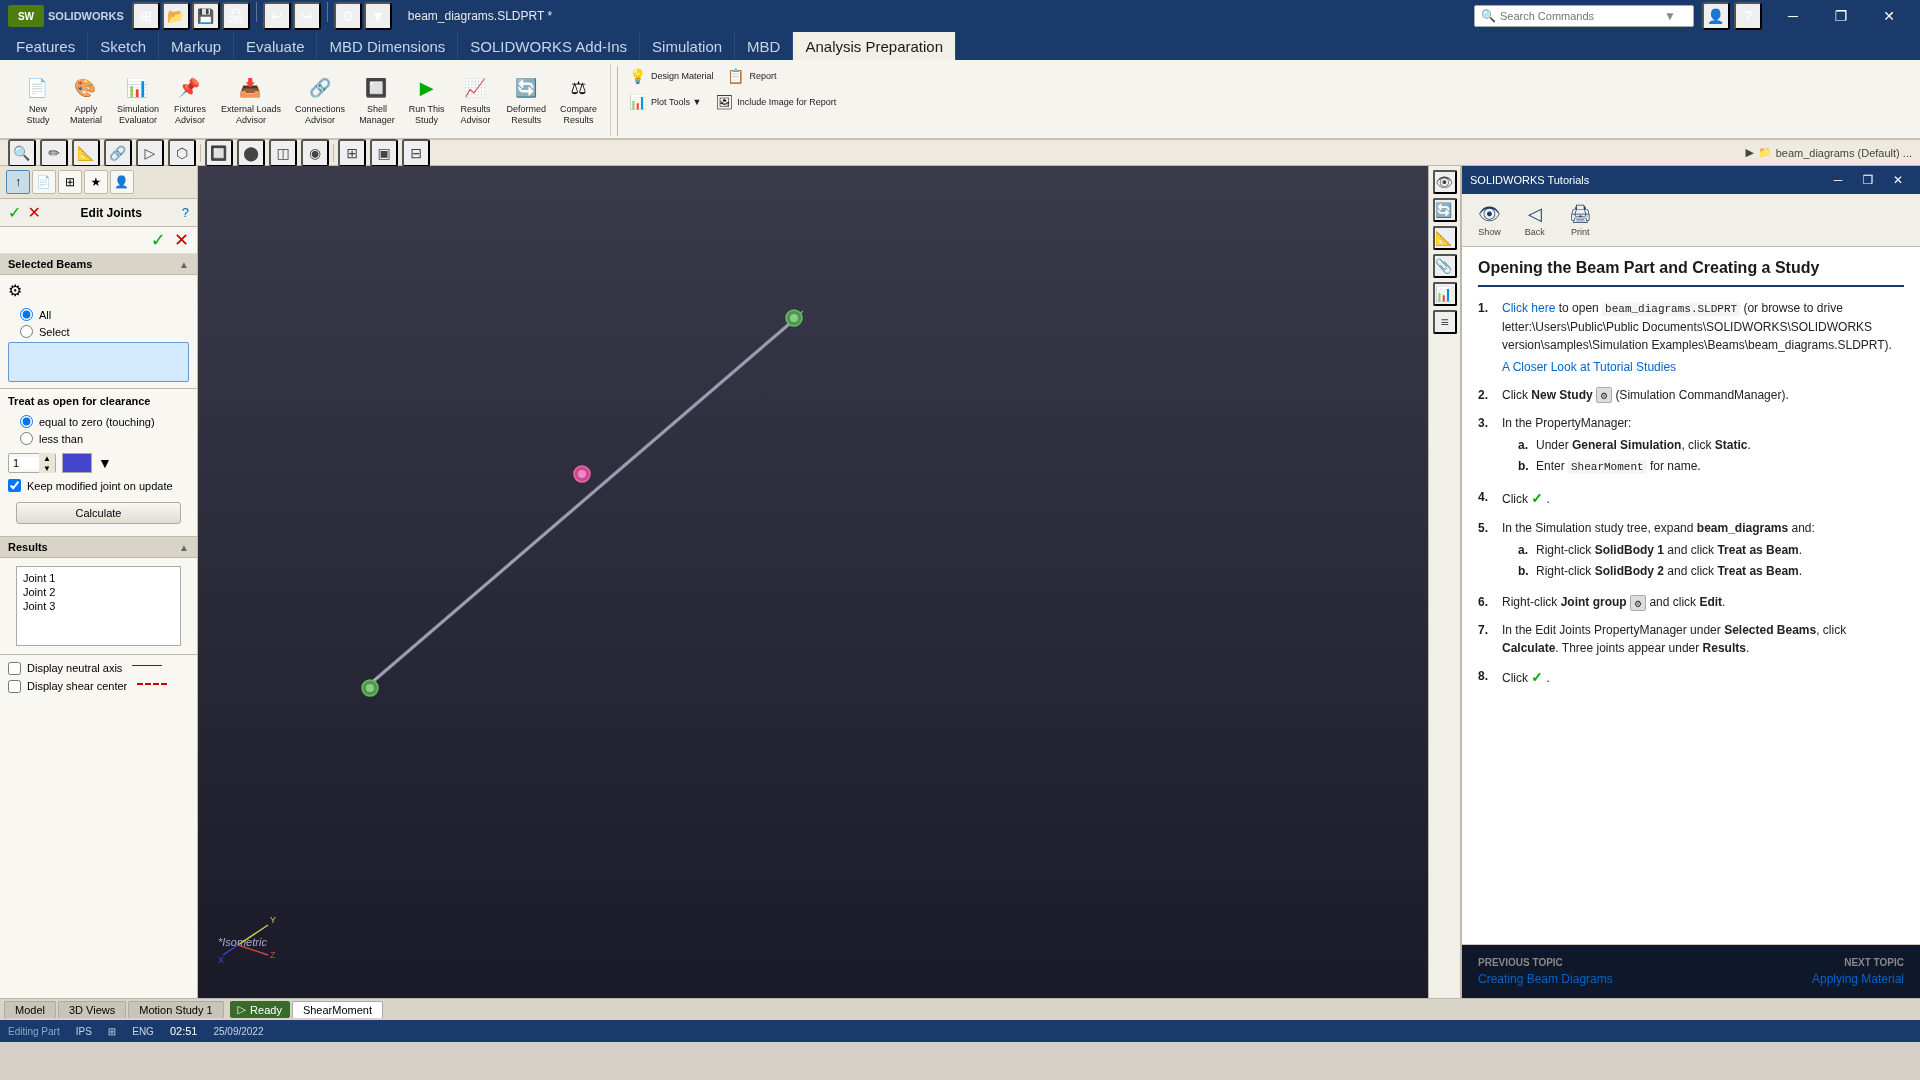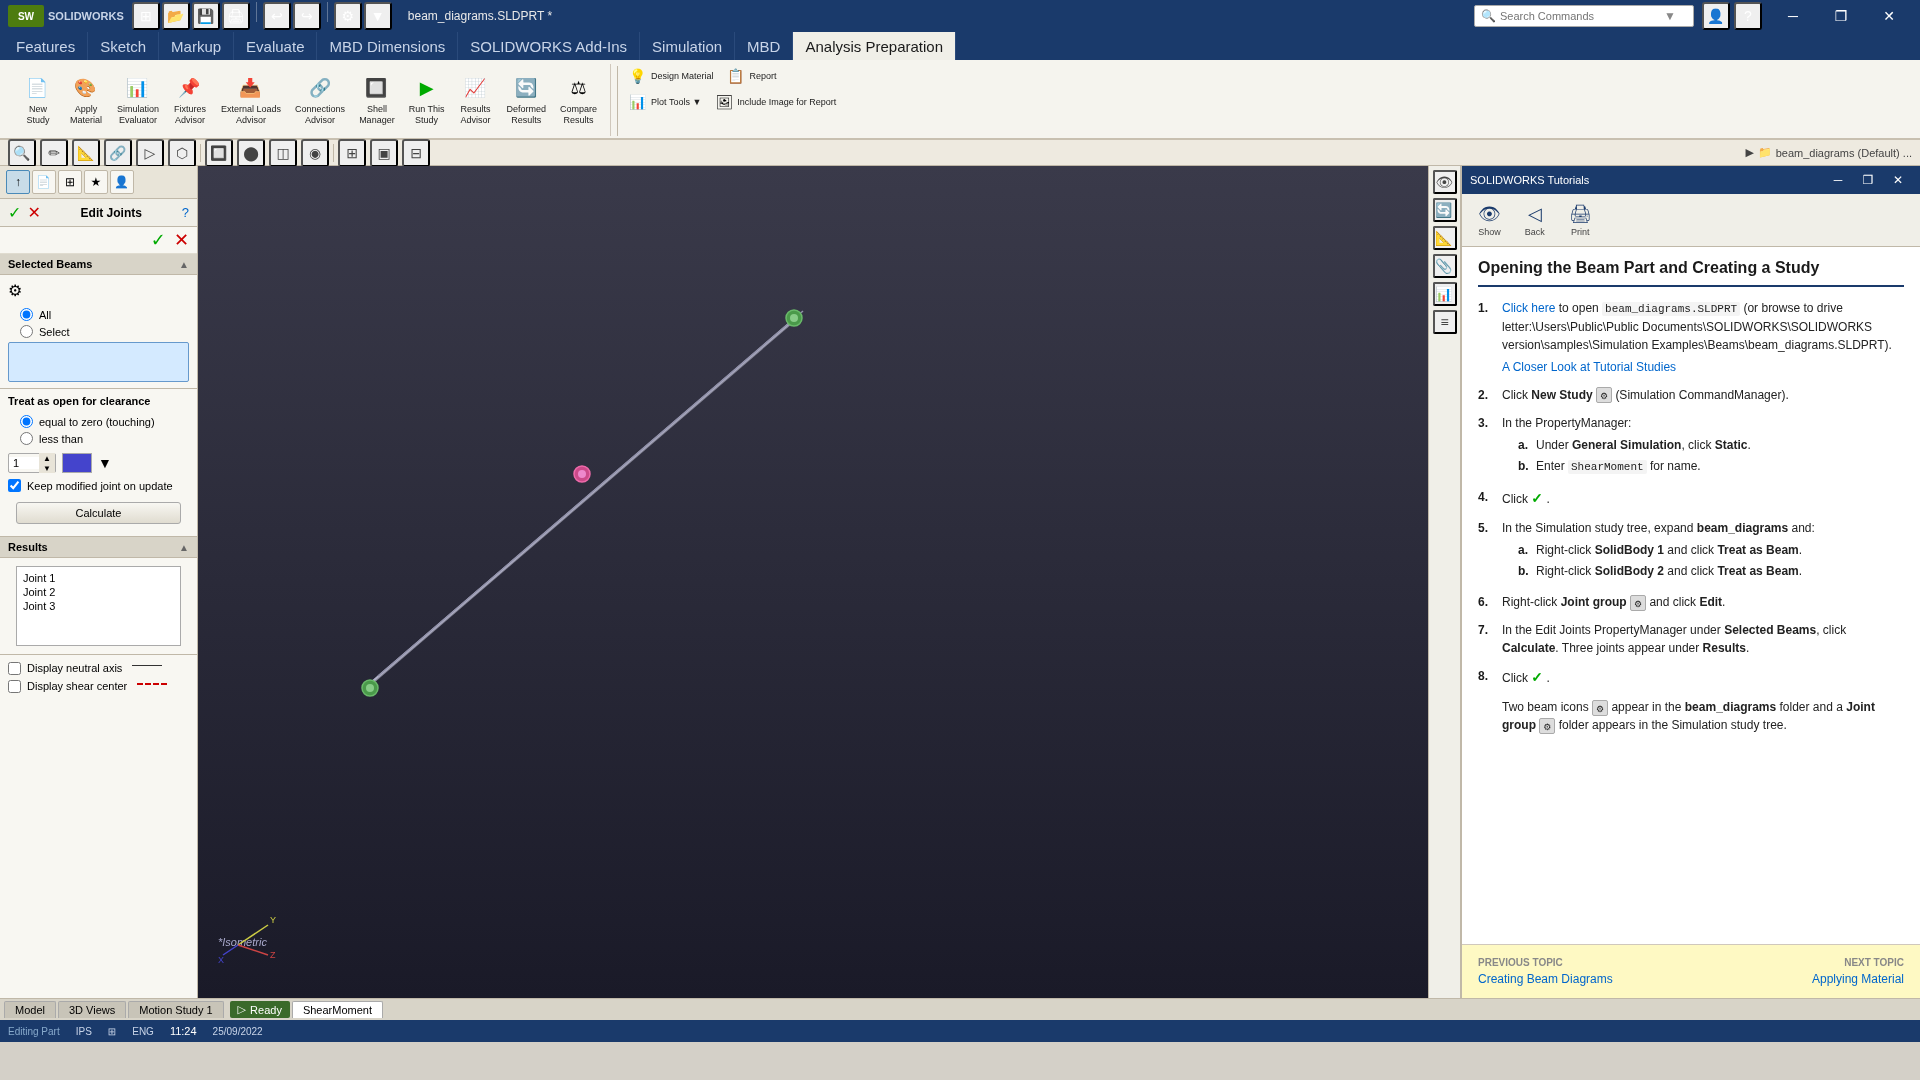--- a/index.html
+++ b/index.html
@@ -94,21 +94,21 @@
     .step-num { font-weight: bold; color: #1a1a1a; min-width: 16px; }
     .step-content { flex: 1; color: #222; }
     .step-content a { color: #0066cc; text-decoration: none; }
     .step-content .code { font-family: 'Courier New', monospace; font-size: 11px; background: #f4f4f4; padding: 1px 3px; border-radius: 2px; }
     .step-sub { margin-top: 4px; margin-left: 16px; }
     .step-sub-item { display: flex; gap: 6px; margin-bottom: 3px; font-size: 12px; }
     .sub-letter { font-weight: bold; color: #1a1a1a; min-width: 12px; }
     .inline-icon { display: inline-block; width: 16px; height: 16px; background: #ddd; border: 1px solid #aaa; border-radius: 2px; vertical-align: middle; font-size: 9px; text-align: center; line-height: 16px; }
     .checkmark-green { color: #00aa00; font-weight: bold; font-size: 14px; }
 
-    #tutorial-footer { display: flex; justify-content: space-between; align-items: flex-end; padding: 12px 16px; border-top: 1px solid #d0c8bc; background: #fef9c3; }
+    #tutorial-footer { display: flex; justify-content: space-between; align-items: flex-end; padding: 12px 16px; border-top: 1px solid #d0c8bc; background: #0f172a; }
     .prev-topic { text-align: left; }
     .next-topic { text-align: right; }
     .topic-label { font-size: 10px; color: #888; text-transform: uppercase; font-weight: bold; margin-bottom: 4px; }
     .topic-link { color: #0066cc; font-size: 12px; cursor: pointer; text-decoration: none; }
 
     
     #bottom-tabs { display: flex; align-items: center; height: 22px; background: #d8d4c8; border-top: 1px solid #c0b8a8; padding: 0 4px; gap: 2px; }
     .bottom-tab { padding: 2px 10px; font-size: 11px; cursor: pointer; background: #c8c4b8; border: 1px solid #aaa; border-bottom: none; border-radius: 2px 2px 0 0; }
     .bottom-tab.active { background: white; }
     .bottom-tab-special { display: flex; align-items: center; gap: 4px; padding: 2px 8px; font-size: 11px; cursor: pointer; background: #3a6a2a; color: white; border-radius: 2px; margin-left: 4px; }
@@ -552,30 +552,20 @@
 
       <div class="tutorial-step">
         <span class="step-num">8.</span>
         <div class="step-content">
           <span>Click </span>
           <span class="checkmark-green">✓</span>
           <span>.</span>
         </div>
       </div>
 
-      <div class="tutorial-step">
-        <span class="step-num"></span>
-        <div class="step-content">
-          <span>Two beam icons </span>
-          <span class="inline-icon">⚙</span>
-          <span> appear in the <strong>beam_diagrams</strong> folder and a <strong>Joint group</strong></span>
-          <span class="inline-icon">⚙</span>
-          <span> folder appears in the Simulation study tree.</span>
-        </div>
-      </div>
     </div>
 
     <div id="tutorial-footer">
       <div class="prev-topic">
         <div class="topic-label">Previous topic</div>
         <a href="#" class="topic-link">Creating Beam Diagrams</a>
       </div>
       <div class="next-topic">
         <div class="topic-label">Next topic</div>
         <a href="#" class="topic-link">Applying Material</a>
@@ -597,16 +587,16 @@
 
 <div id="statusbar">
   <div class="status-center">
     <span>Editing Part</span>
   </div>
   <div class="status-right">
     <span>IPS</span>
     <span>⊞</span>
 
     <span>ENG</span>
-    <span class="time">11:24</span>
+    <span class="time">02:51</span>
     <span>25/09/2022</span>
   </div>
 </div>
 
 </body></html>

